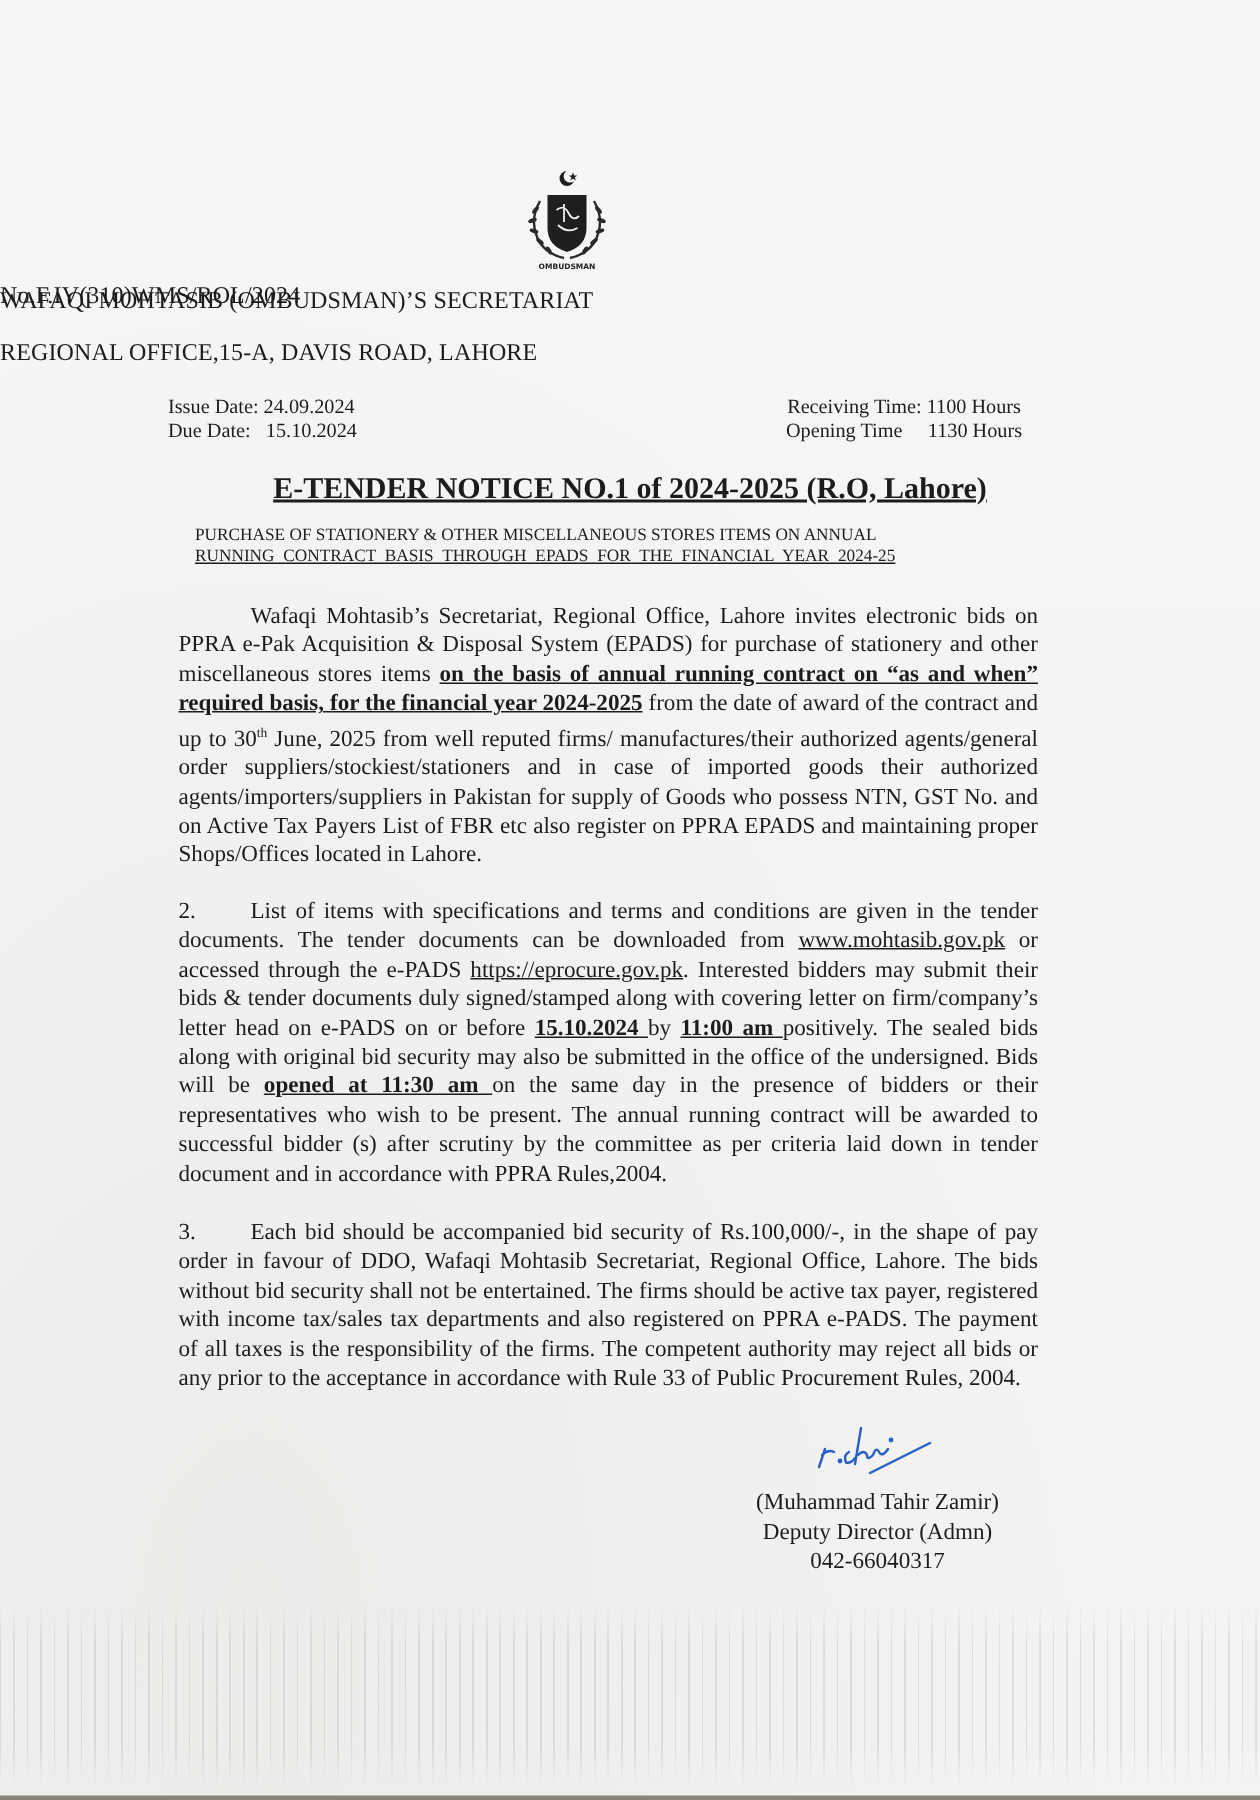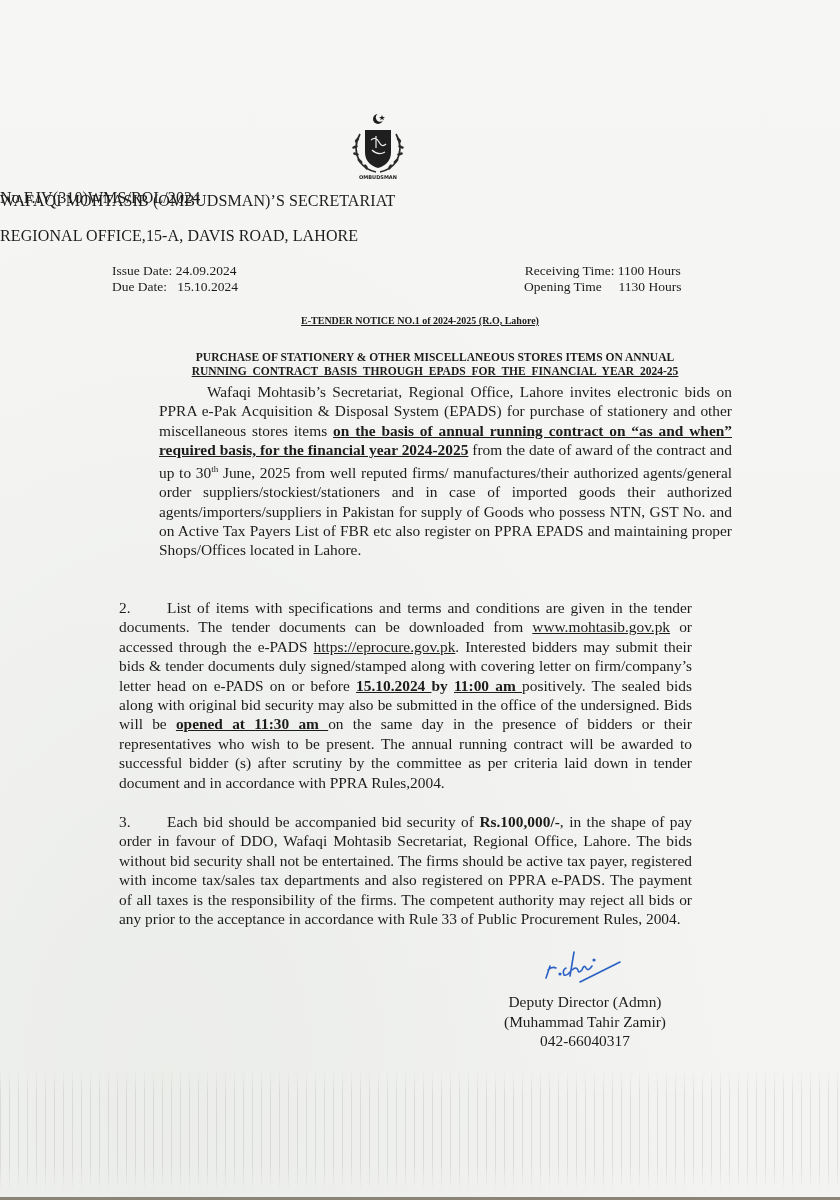--- a/index.html
+++ b/index.html
@@ -28,36 +28,36 @@
       font-size: 16px; line-height: 20px; letter-spacing: 0.1px;
     }
     .meta {
       position: absolute; font-size: 13.5px; line-height: 16px;
     }
     .meta-left { left: 112px; top: 263px; font-weight: normal; }
     .meta-right { left: 524px; top: 263px; text-align: center; }
     .meta-row { white-space: pre; }
     .tender-title {
       position: absolute; left: 0; width: 840px; top: 315px; text-align: center;
-      font-size: 10px; font-weight: bold; text-decoration: underline;
+      font-size: 20px; font-weight: bold; text-decoration: underline;
     }
     .subject {
-      position: absolute; left: 130px; width: 610px; top: 350px; text-align: center;
-      font-size: 11.5px; font-weight: bold; line-height: 14px;
+      position: absolute; left: 130px; width: 610px; top: 350px; text-align: left;
+      font-size: 11.5px; font-weight: normal; line-height: 14px;
     }
     .subject .u { text-decoration: underline; word-spacing: 3px; }
     .body-text {
       position: absolute; left: 119px; width: 573px;
       font-size: 15.4px; line-height: 19.4px; text-align: justify;
     }
     .body-text .num { display: inline-block; width: 48px; }
     .bu { font-weight: bold; text-decoration: underline; }
-    .b { font-weight: bold; }
+    .b { font-weight: normal; }
     .u { text-decoration: underline; }
-    .p1 { top: 382px; text-indent: 48px; margin-left: 40px; }
+    .p1 { top: 401px; text-indent: 48px; }
     .p2 { top: 598px; }
     .p3 { top: 812px; }
     .sig {
       position: absolute; left: 470px; width: 230px; top: 948px; height: 40px;
     }
     .signer {
       position: absolute; left: 470px; width: 230px; top: 992px; text-align: center;
       font-size: 15.4px; line-height: 19.5px;
     }
     .showthrough {
@@ -134,20 +134,20 @@
       <circle cx="90" cy="26" r="0.8" fill="#2a5fc4"></circle>
       <path d="M96 20 Q92 22 94 27 Q97 28 100 24"></path>
       <path d="M104 4 L100 28"></path>
       <path d="M102 22 Q106 18 108 22 Q108 26 112 22 Q114 16 116 20 Q118 24 122 18"></path>
       <circle cx="124" cy="12" r="0.8" fill="#2a5fc4"></circle>
       <path d="M110 34 L150 14"></path>
     </g>
   </svg>
 
   <div class="signer">
+    <div>(Muhammad Tahir Zamir)</div>
     <div>Deputy Director (Admn)</div>
-    <div>(Muhammad Tahir Zamir)</div>
     <div>042-66040317</div>
   </div>
 
   <div class="showthrough"></div>
   <div class="bottom-edge"></div>
 </div>
 
 </body></html>

